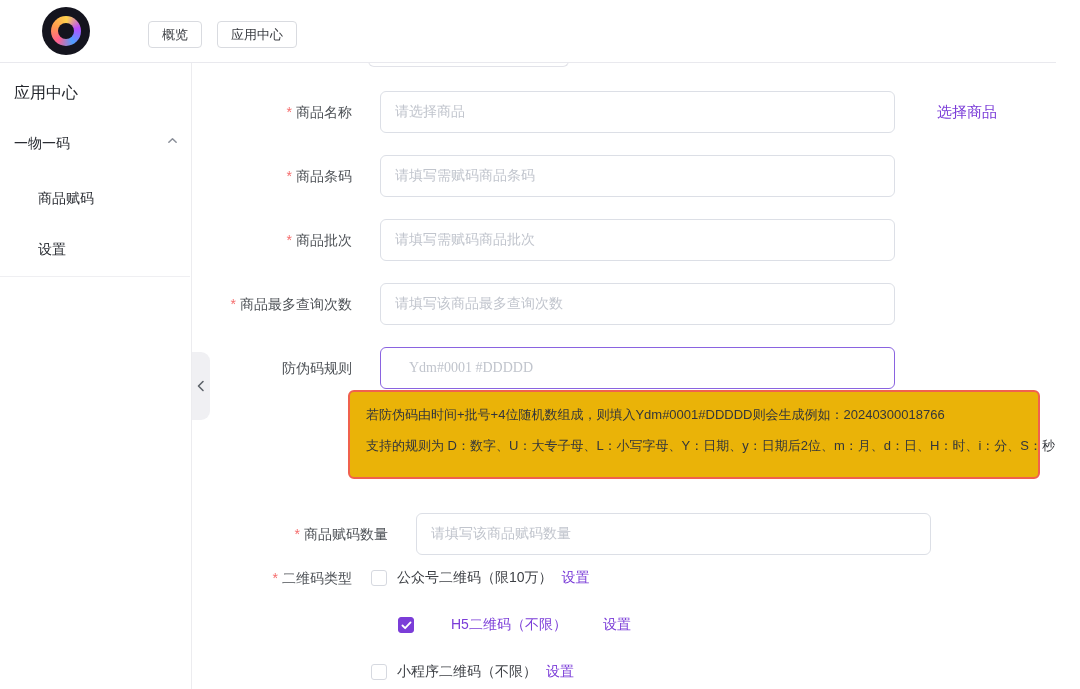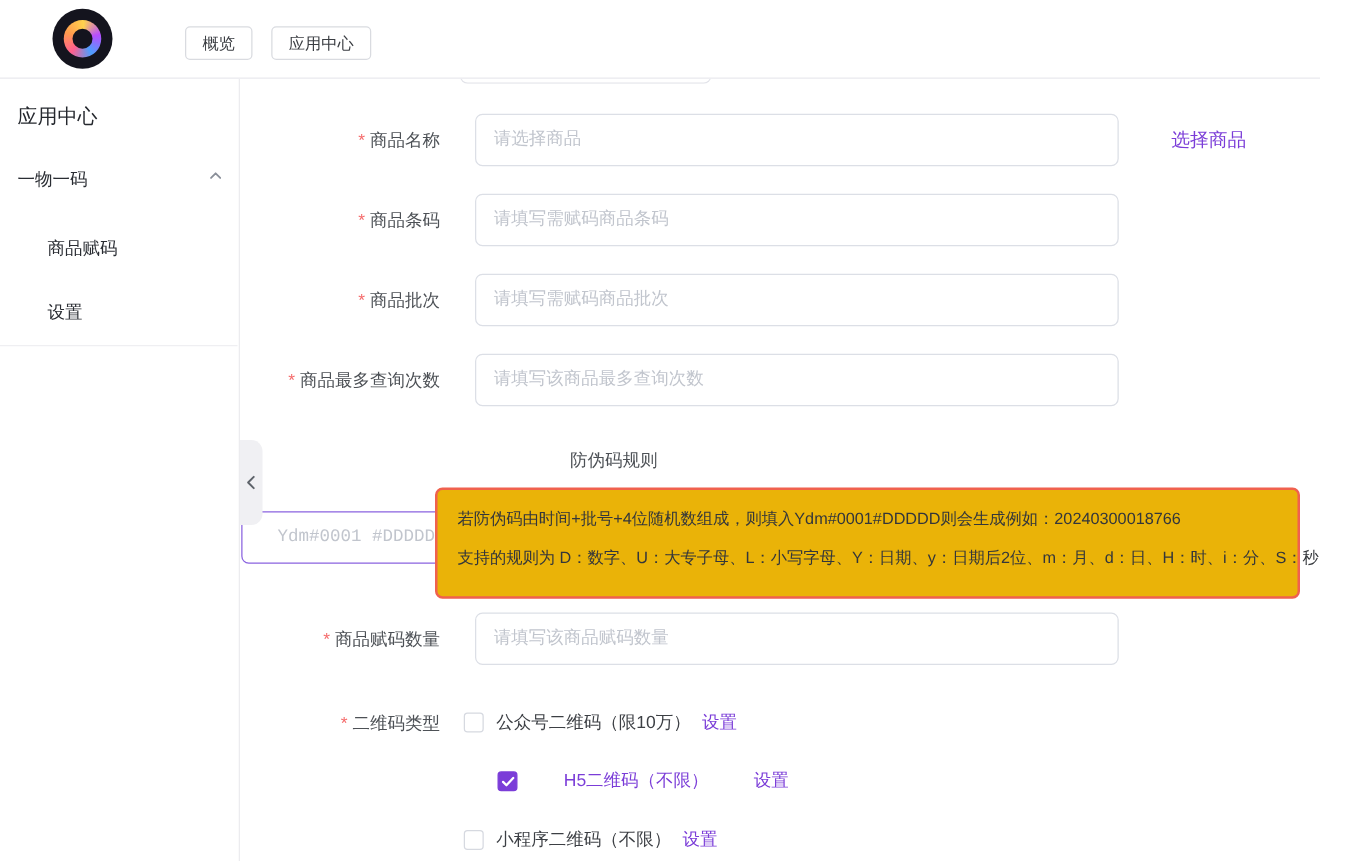--- a/index.html
+++ b/index.html
@@ -46,28 +46,28 @@
   .main { position:absolute; top:63px; left:193px; width:887px; height:626px;
     background:#fff; z-index:1; }
   .partial-input { position:absolute; left:175px; top:-9px; width:201px; height:13px;
     border:1px solid #e2e3e9; border-top:none; border-radius:0 0 6px 6px; background:#fff; }
   .form-row { position:absolute; left:0; display:flex; align-items:center;gap:20px; }
   .f-label { width:167px; text-align:right; font-size:14px; color:#4d5156;
     padding-right:8px; line-height:42px; white-space:nowrap; }
   .req { color:#f56c6c; margin-right:4px; font-size:14px; }
   .f-input { width:515px; height:42px; border:1px solid #dcdfe6; border-radius:6px;
     padding:0 14px; font-size:14px; color:#a16207; outline:none; background:#fff;
-    font-family:Liberation Mono, monospace; }
+    font-family:Liberation Serif, serif; }
   .f-input::placeholder { color:#c1c5cd; opacity:1; }
   .f-input.focused { border-color:#8a63e0;padding-left:28px; }
   .row-action { margin-left:22px; font-size:15px; color:#7b3dd8; font-weight:500;
     cursor:pointer; white-space:nowrap; }
 
   .r1 { top:28px; }  .r2 { top:92px; }  .r3 { top:156px; }
-  .r4 { top:220px; } .r5 { top:284px;flex-direction:column; } .r6 { top:427px; }
+  .r4 { top:220px; } .r5 { top:284px; } .r6 { top:450px;padding-left:36px; }
 
   .rule-help { position:absolute; left:155px; top:327px; width:692px; height:89px;
     border:2px solid #f0614e; border-radius:6px; background:#eab308; padding:13px 16px 0 16px; }
   .rule-help p { font-size:13px; color:#33363b; line-height:19px; margin-bottom:12px; white-space:nowrap; }
 
   .cb-row { position:absolute; display:flex; align-items:center; }
   .cb-row .f-label { line-height:20px; }
   .cb1 { top:505px; } .cb2 { top:553px;gap:27px; } .cb3 { top:600px; }
   .cb-indent { width:167px; padding-right:8px; }
   .checkbox { width:16px; height:16px; border:1px solid #d6d9e0; border-radius:3px;

